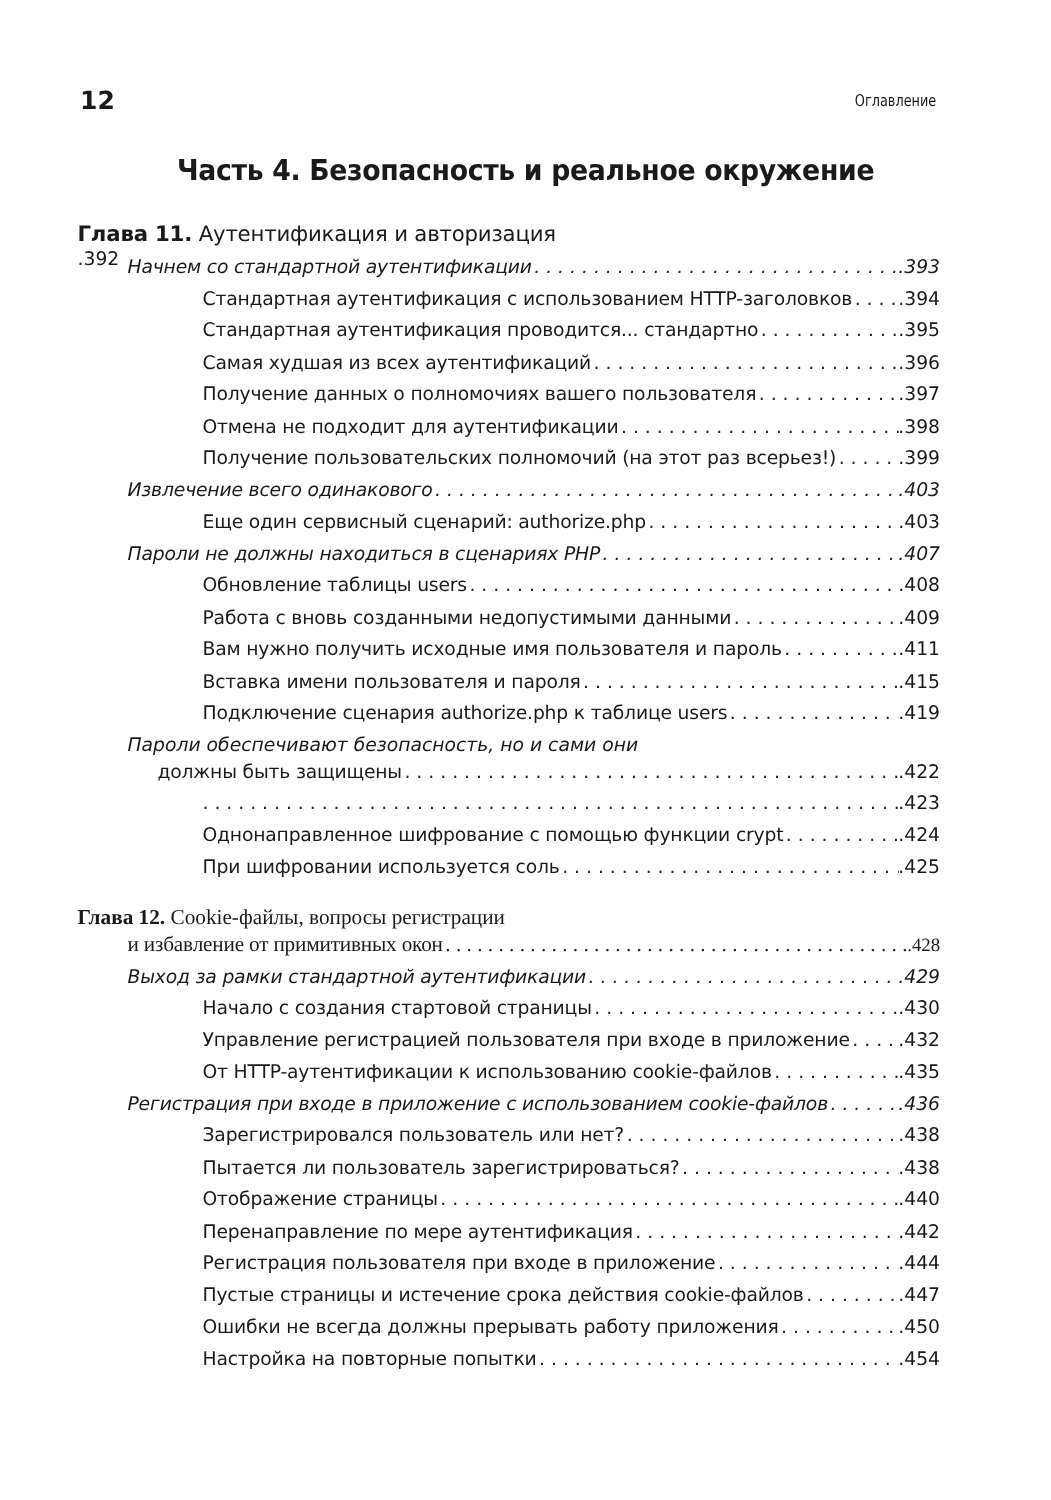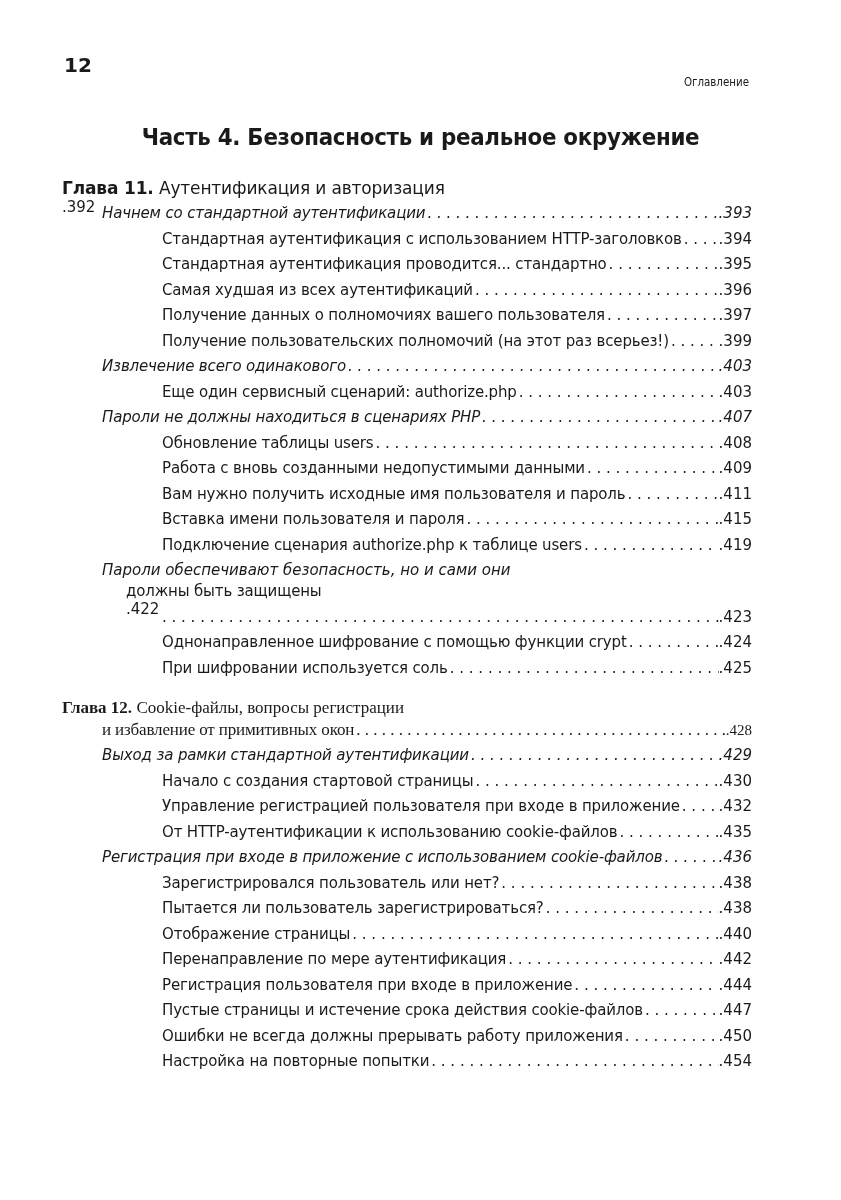--- a/index.html
+++ b/index.html
@@ -1,36 +1,36 @@
 <!DOCTYPE html>
 <html><head>
 <meta charset="utf-8">
 <style>
   html, body { margin: 0; padding: 0; background: #ffffff; }
   body { width: 841px; height: 1200px; position: relative; overflow: hidden; color: #1a1a1a; font-family: "DejaVu Sans", sans-serif; }
-  .page-number { position: absolute; left: 64px; top: 53px; font-size: 20px; font-weight: bold; font-family: "DejaVu Sans", sans-serif; }
+  .page-number { position: absolute; left: 64px; top: 68px; font-size: 20px; font-weight: bold; font-family: "DejaVu Sans", sans-serif; }
   .running-head { position: absolute; right: 92px; top: 74px; font-size: 13px; font-family: "DejaVu Sans Condensed", "DejaVu Sans", sans-serif; transform: scaleX(0.88); transform-origin: right center; }
   .part-title { position: absolute; left: 0; width: 841px; top: 124px; text-align: center; font-size: 23px; font-weight: bold; letter-spacing: -0.3px; transform: scaleX(0.93); transform-origin: center; }
   .toc { position: absolute; left: 62px; top: 178px; width: 690px; }
   .entry { position: relative; display: flex; align-items: baseline; height: 25.5px; font-size: 15px; white-space: nowrap; }
   .entry .title { flex: 0 0 auto; background: #fff; padding-right: 2px; letter-spacing: -0.15px; }
   .entry .leader { flex: 1 1 auto; overflow: hidden; color: #222; letter-spacing: 3.5px; }
   .entry .leader::before { content: ". . . . . . . . . . . . . . . . . . . . . . . . . . . . . . . . . . . . . . . . . . . . . . . . . . . . . . . . . . . . . . . . . . . . . . . . . . . . . . . . . . . . . . . . . . . . . . . . . . . . . . . . . . . . . . . . . . . . . . . . . . . ."; letter-spacing: 0; }
   .entry .page { flex: 0 0 auto; text-align: right; padding-left: 0; }
   .lvl-0 { padding-left: 0; flex-direction: column; }
   .lvl-1 { padding-left: 40px; font-style: italic; }
   .lvl-2 { padding-left: 100px; }
   .chapter-label { font-weight: bold; }
   .chapter .title { font-size: 17px; }
   .entry.chapter { height: 26px; font-size: 17px; }
   .entry.chapter .page { font-size: 15px; }
   .line-only { height: 21px; font-size: 15px; display: block; white-space: nowrap; }
   .chapter-line { font-size: 17px; height: 22px; display: block; white-space: nowrap; font-family: Liberation Serif, serif; }
   .gap { height: 14px; }
-  .cont-indent-1 { padding-left: 64px; flex-direction: column; }
+  .cont-indent-1 { padding-left: 64px; }
   .cont-indent-0 { padding-left: 40px; font-family: Liberation Serif, serif; }
 </style>
 </head>
 <body>
 
 <div class="page-number">12</div>
 <div class="running-head">Оглавление</div>
 <div class="part-title">Часть 4. Безопасность и реальное окружение</div>
 
 <div class="toc">
@@ -59,20 +59,25 @@
       </div>
       <div class="entry lvl-2">
         <span class="title">Самая худшая из всех аутентификаций</span>
         <span class="leader"></span>
         <span class="page">.396</span>
       </div>
       <div class="entry lvl-2">
         <span class="title">Получение данных о полномочиях вашего пользователя</span>
         <span class="leader"></span>
         <span class="page">.397</span>
+      </div>
+      <div class="entry lvl-2">
+        <span class="title">Отмена не подходит для аутентификации</span>
+        <span class="leader"></span>
+        <span class="page">.398</span>
       </div>
       <div class="entry lvl-2">
         <span class="title">Получение пользовательских полномочий (на этот раз всерьез!)</span>
         <span class="leader"></span>
         <span class="page">.399</span>
       </div>
       <div class="entry lvl-1">
         <span class="title">Извлечение всего одинакового</span>
         <span class="leader"></span>
         <span class="page">.403</span>

